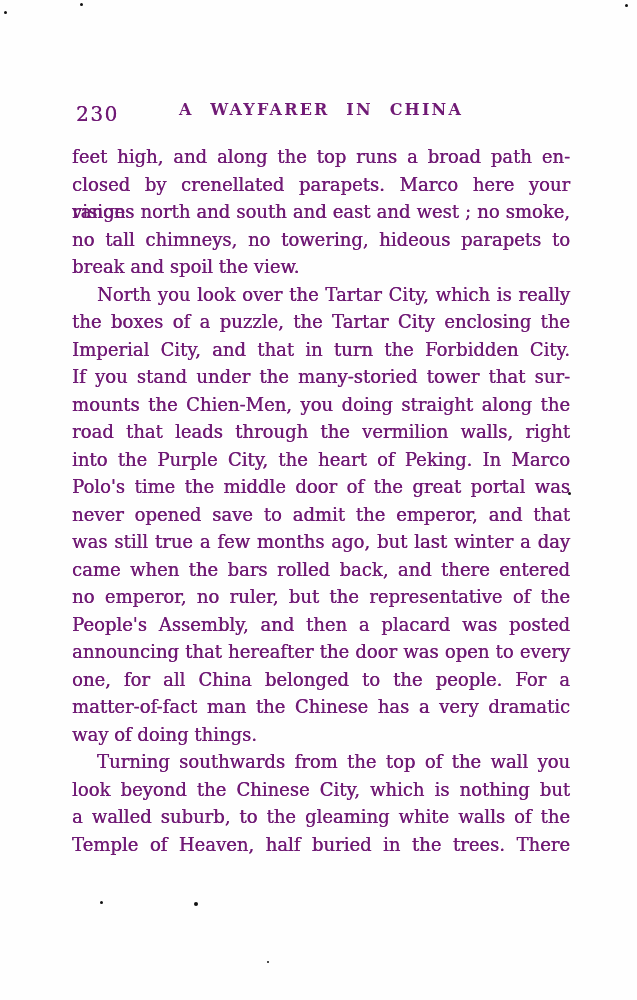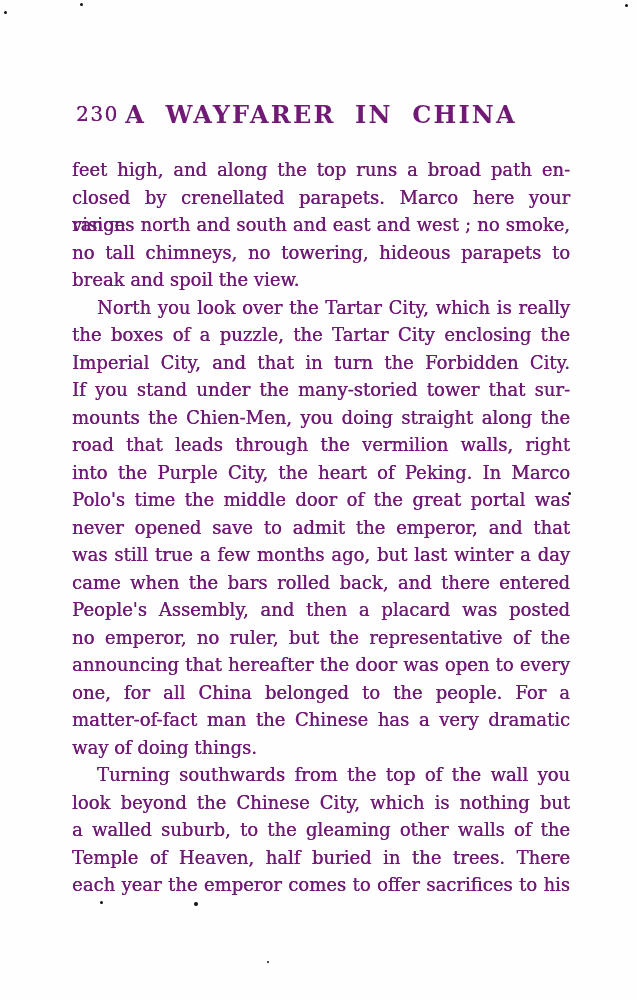--- a/index.html
+++ b/index.html
@@ -21,27 +21,27 @@
   .pagenum {
     position: absolute; left: 4px; top: 2px;
     font-size: 20px;
     letter-spacing: 1.5px;
     text-shadow: 0.3px 0 0 currentColor;
   }
   .running-title {
     position: absolute; left: 0; right: 0; top: 0;
     text-align: center;
     font-weight: bold;
-    font-size: 24px;
+    font-size: 16px;
     letter-spacing: 2.2px;
     word-spacing: 9px;
   }
   .body {
     position: absolute;
-    left: 72px; top: 156px; width: 498px;
+    left: 72px; top: 143px; width: 498px;
   }
   .line {
     height: 27.5px;
     line-height: 27.5px;
     font-size: 18px;
     white-space: normal;
     text-align: justify;
     text-align-last: justify;
     text-shadow: 0.35px 0 0 currentColor;
   }
@@ -76,31 +76,30 @@
       <div class="line">the boxes of a puzzle, the Tartar City enclosing the</div>
       <div class="line">Imperial City, and that in turn the Forbidden City.</div>
       <div class="line">If you stand under the many-storied tower that sur-</div>
       <div class="line">mounts the Chien-Men, you doing straight along the</div>
       <div class="line">road that leads through the vermilion walls, right</div>
       <div class="line">into the Purple City, the heart of Peking. In Marco</div>
       <div class="line">Polo's time the middle door of the great portal was</div>
       <div class="line">never opened save to admit the emperor, and that</div>
       <div class="line">was still true a few months ago, but last winter a day</div>
       <div class="line">came when the bars rolled back, and there entered</div>
+      <div class="line">no emperor, no ruler, but the representative of the</div>
       <div class="line">People's Assembly, and then a placard was posted</div>
-      <div class="line">no emperor, no ruler, but the representative of the</div>
       <div class="line">announcing that hereafter the door was open to every</div>
       <div class="line">one, for all China belonged to the people. For a</div>
       <div class="line">matter-of-fact man the Chinese has a very dramatic</div>
       <div class="line unjustified">way of doing things.</div>
       <div class="line indent">Turning southwards from the top of the wall you</div>
       <div class="line">look beyond the Chinese City, which is nothing but</div>
-      <div class="line">a walled suburb, to the gleaming other walls of the</div>
+      <div class="line">a walled suburb, to the gleaming white walls of the</div>
       <div class="line">Temple of Heaven, half buried in the trees. There</div>
-      <div class="line">each year the emperor comes to offer sacrifices to his</div>
     </div>
   <div id="speck-layer">
       <div class="speck" style="left: 4px; top: 11px; width: 3px; height: 3px;"></div>
       <div class="speck" style="left: 80px; top: 3px; width: 3px; height: 3px;"></div>
       <div class="speck" style="left: 625px; top: 4px; width: 3px; height: 3px;"></div>
       <div class="speck" style="left: 568px; top: 492px; width: 3px; height: 3px;"></div>
       <div class="speck" style="left: 100px; top: 901px; width: 3px; height: 3px;"></div>
       <div class="speck" style="left: 194px; top: 902px; width: 4px; height: 4px;"></div>
       <div class="speck" style="left: 267px; top: 961px; width: 2px; height: 2px;"></div>
     </div>

